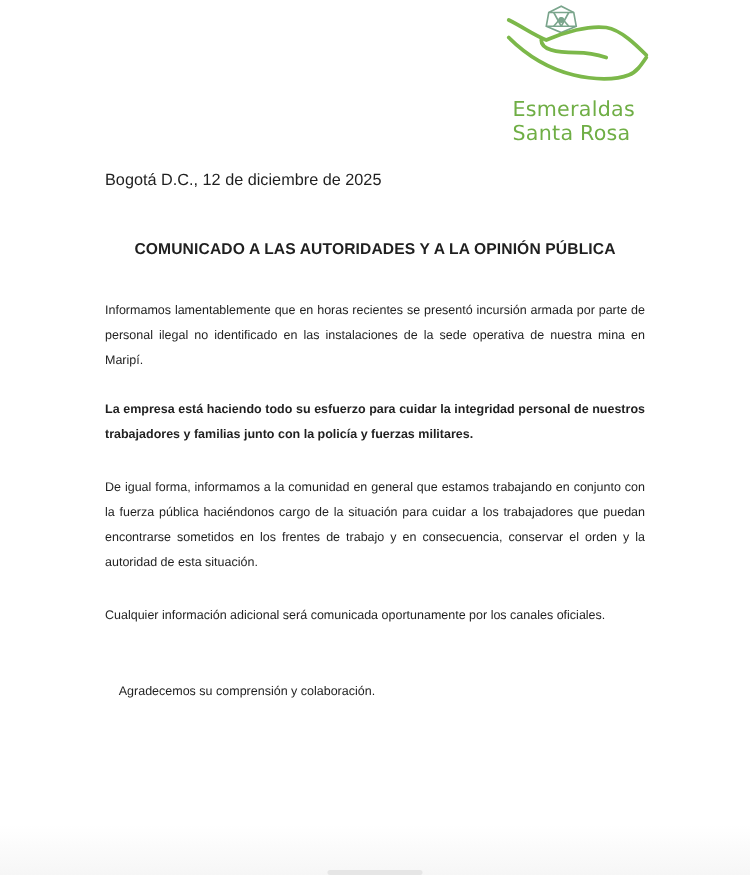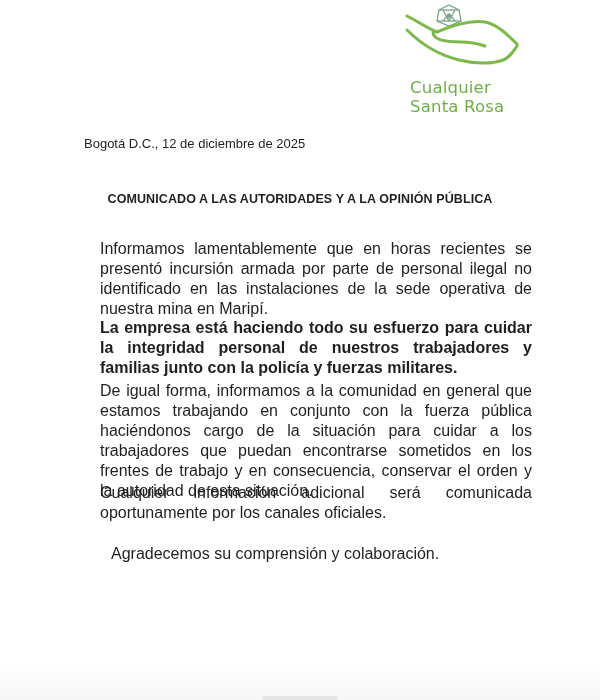--- a/index.html
+++ b/index.html
@@ -6,21 +6,21 @@
     body {
       width: 600px; height: 700px; background: #ffffff; position: relative; overflow: hidden;
       font-family: "Liberation Sans", sans-serif; color: #1f1f1f;
     }
     .logo { position: absolute; left: 405px; top: 2px; width: 120px; height: 112px; }
     .logo svg { position: absolute; left: 0; top: 0; }
     .brand { position: absolute; left: 410px; top: 78px; font-family: "DejaVu Sans", sans-serif; font-size: 16.5px; line-height: 19px; color: #6fae45; letter-spacing: 0.2px; }
     .brand div { white-space: nowrap; }
     .date { position: absolute; left: 84px; top: 136px; font-size: 13px; }
     .title { position: absolute; left: 0; width: 600px; top: 192px; text-align: center; font-size: 12.5px; font-weight: bold; letter-spacing: 0.1px; }
-    .para { position: absolute; left: 100px; width: 432px; font-size: 16px; line-height: 20px; text-align: justify; }
+    .para { position: absolute; left: 84px; width: 432px; font-size: 10px; line-height: 20px; text-align: justify; }
     .p1 { top: 239px; }
     .p2 { top: 318px; font-weight: bold; }
     .p3 { top: 381px; }
     .p4 { top: 483px; }
     .p5 { top: 544px; margin-left: 11px; }
     .bottom-fade { position: absolute; left: 0; top: 660px; width: 600px; height: 40px; background: linear-gradient(#ffffff, #f6f6f6); }
     .footer-snippet { position: absolute; left: 262px; top: 696px; width: 76px; height: 4px; background: #e6e6e6; border-radius: 2px; }
   </style>
 </head>
 <body>
@@ -39,21 +39,21 @@
       <circle cx="44" cy="14" r="1.8" fill="#7aa58c"></circle>
     </g>
 
     <g stroke="#7cb84a" stroke-width="3" fill="none" stroke-linecap="round">
       <path d="M2,14 C14,20 22,26 32,30 C46,24 66,18 80,20 C92,22 104,34 112,42"></path>
       <path d="M28,30 C28,38 40,40 56,40 C64,40 74,42 80,44"></path>
       <path d="M2,28 C14,40 30,52 54,58 C70,62 88,62 98,58 C104,56 108,50 112,44"></path>
     </g>
   </svg>
   <div class="brand" style="left:5px; top:76px;">
-    <div>Cualquier</div>
+    <div>Esmeraldas</div>
     <div>Santa Rosa</div>
   </div>
 </div>
 
 <div class="date">Bogotá D.C., 12 de diciembre de 2025</div>
 
 <div class="title">COMUNICADO A LAS AUTORIDADES Y A LA OPINIÓN PÚBLICA</div>
 
 <div class="para p1">Informamos lamentablemente que en horas recientes se presentó incursión armada por parte de personal ilegal no identificado en las instalaciones de la sede operativa de nuestra mina en Maripí.</div>
 <div class="para p2">La empresa está haciendo todo su esfuerzo para cuidar la integridad personal de nuestros trabajadores y familias junto con la policía y fuerzas militares.</div>

